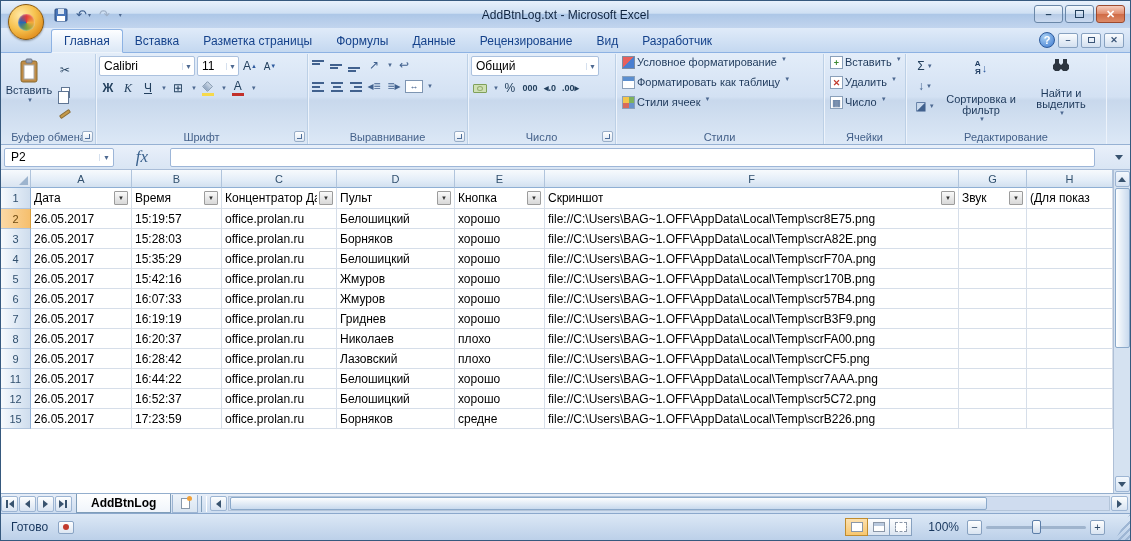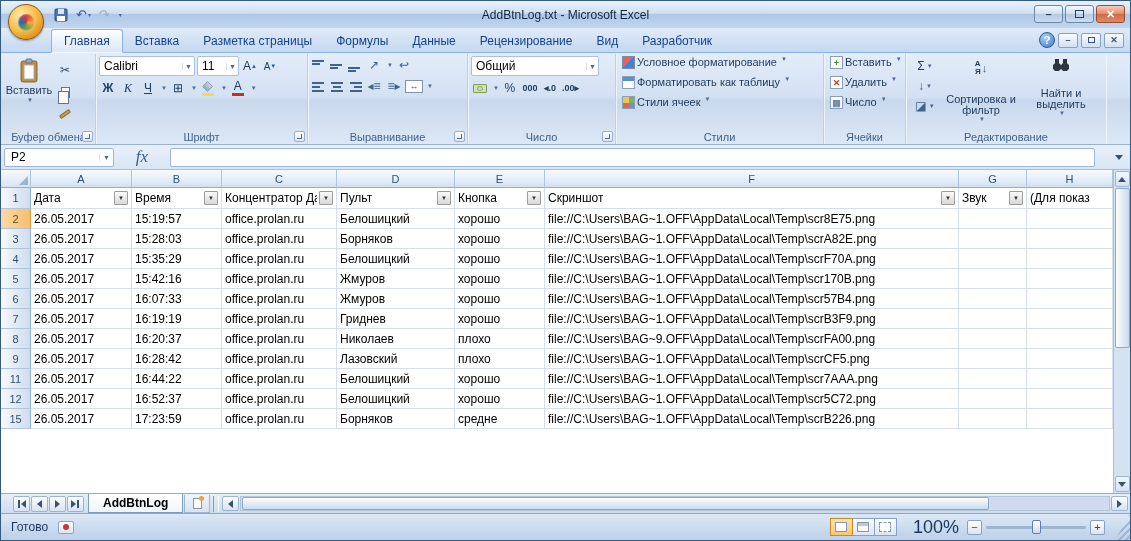--- a/index.html
+++ b/index.html
@@ -114,21 +114,21 @@
 .hwrap{display:flex;align-items:center;justify-content:space-between;overflow:hidden;gap:2px;}
 .hwrap span.hl{white-space:nowrap;overflow:hidden;}
 .fbtn{flex:none;width:14px;height:14px;border:1px solid #9c9c9c;background:linear-gradient(#fafafa,#d8d8d8);display:inline-flex;align-items:center;justify-content:center;border-radius:1px;}
 .fbtn::after{content:"▼";font-size:6px;color:#333;}
 
 .vscroll{width:17px;flex:none;background:#d5e2f1;border-left:1px solid #aebfd6;display:flex;flex-direction:column;align-items:center;}
 .sv{width:15px;height:16px;margin:1px 0;border:1px solid #9db5d3;border-radius:2px;background:linear-gradient(#f3f8fd,#d5e2f2);display:flex;align-items:center;justify-content:center;flex:none;}
 .vthumb{width:15px;height:160px;border:1px solid #8ba9ca;border-radius:2px;background:linear-gradient(90deg,#fdfefe,#c9daee);flex:none;}
 .vtrack{flex:1;}
 
-.sheetbar{height:20px;flex:none;display:flex;align-items:center;background:linear-gradient(#e7eef8,#cdddf0);border-top:1px solid #93aecd;padding-left:12px;gap:1px;}
+.sheetbar{height:20px;flex:none;display:flex;align-items:center;background:linear-gradient(#e7eef8,#cdddf0);border-top:1px solid #93aecd;padding-left:0;gap:1px;}
 .snav{width:17px;height:16px;display:inline-flex;align-items:center;justify-content:center;border:1px solid #9db5d3;border-radius:2px;background:linear-gradient(#fdfefe,#d7e3f2);}
 .sheettab{height:19px;display:flex;align-items:center;padding:0 14px;background:linear-gradient(#ffffff,#f0f5fb);border:1px solid #7f9db9;border-top:none;font-size:12px;font-weight:bold;color:#000;margin-left:3px;}
 .inserttab{height:18px;width:26px;display:flex;align-items:center;justify-content:center;background:linear-gradient(#eef4fa,#d8e4f1);border:1px solid #9db5d3;border-top:none;}
 .page-ic{width:9px;height:11px;background:#fff;border:1px solid #8898aa;position:relative;display:block;}
 .page-ic::after{content:"";position:absolute;right:-3px;top:-3px;width:5px;height:5px;border-radius:50%;background:#f0a13a;}
 .tabsplit{width:6px;height:16px;border-left:1px solid #7f9db9;border-right:1px solid #fff;margin:0 2px;}
 .hscroll{flex:1;height:17px;display:flex;align-items:center;margin-right:2px;}
 .sh{width:17px;height:15px;display:inline-flex;align-items:center;justify-content:center;border:1px solid #9db5d3;border-radius:2px;background:linear-gradient(#fdfefe,#d7e3f2);flex:none;}
 .htrack{flex:1;height:15px;background:#cfdcef;border:1px solid #b4c5da;margin:0 1px;position:relative;}
 .hthumb{position:absolute;left:1px;top:0;height:13px;width:86%;border:1px solid #8ba9ca;border-radius:2px;background:linear-gradient(#fdfefe,#c9daee);display:block;}
@@ -137,21 +137,21 @@
 .mode{font-size:12px;color:#17365d;}
 .recbtn{width:16px;height:13px;margin-left:10px;border:1px solid #8aa4c4;background:linear-gradient(#fff,#dce6f2);display:flex;align-items:center;justify-content:center;border-radius:2px;}
 .recdot{width:6px;height:6px;border-radius:50%;background:#c23b2e;display:block;}
 .spacer{flex:1;}
 .views{display:flex;margin-right:8px;}
 .vbtn{width:23px;height:18px;border:1px solid #87a1c0;background:linear-gradient(#fefefe,#dbe5f1);display:flex;align-items:center;justify-content:center;margin-left:-1px;}
 .vbtn.active{background:linear-gradient(#fce1b0,#f8c76f);border-color:#c08c2e;position:relative;z-index:1;}
 .vi{width:12px;height:10px;background:#fff;border:1px solid #8b97a8;display:block;}
 .vi2{background:linear-gradient(#b9c9de 0 3px,#fff 3px);}
 .vi3{border-style:dashed;}
-.zoomtxt{font-size:18px;color:#17365d;margin:0 8px;}
+.zoomtxt{font-size:12px;color:#17365d;margin:0 8px;}
 .zoom{display:flex;align-items:center;gap:4px;margin-right:6px;}
 .zbtn{width:15px;height:15px;border:1px solid #87a1c0;border-radius:2px;background:linear-gradient(#fefefe,#d9e4f1);font-size:11px;line-height:12px;text-align:center;color:#2f4a68;}
 .ztrack{width:100px;height:3px;background:#9fb4cd;border-radius:2px;position:relative;}
 .ztick{position:absolute;left:50%;top:-3px;width:1px;height:9px;background:#7d97b5;}
 .zthumb{position:absolute;left:calc(50% - 4px);top:-6px;width:9px;height:14px;background:linear-gradient(#fefefe,#cfdcec);border:1px solid #5c7ea8;border-radius:2px;display:block;}
 .grip{width:15px;height:100%;margin-left:4px;background:repeating-linear-gradient(135deg,#9eb6d4 0 2px,transparent 2px 5px);clip-path:polygon(100% 0,100% 100%,0 100%);}
 </style>
 </head>
 <body>
 
@@ -581,21 +581,21 @@
               <td></td>
               <td></td>
             </tr>
             <tr>
               <th class="rowh">8</th>
               <td>26.05.2017</td>
               <td>16:20:37</td>
               <td>office.prolan.ru</td>
               <td>Николаев</td>
               <td>плохо</td>
-              <td>file://C:\Users\BAG~9.OFF\AppData\Local\Temp\scrFA00.png</td>
+              <td>file://C:\Users\BAG~1.OFF\AppData\Local\Temp\scrFA00.png</td>
               <td></td>
               <td></td>
             </tr>
             <tr>
               <th class="rowh">9</th>
               <td>26.05.2017</td>
               <td>16:28:42</td>
               <td>office.prolan.ru</td>
               <td>Лазовский</td>
               <td>плохо</td>

